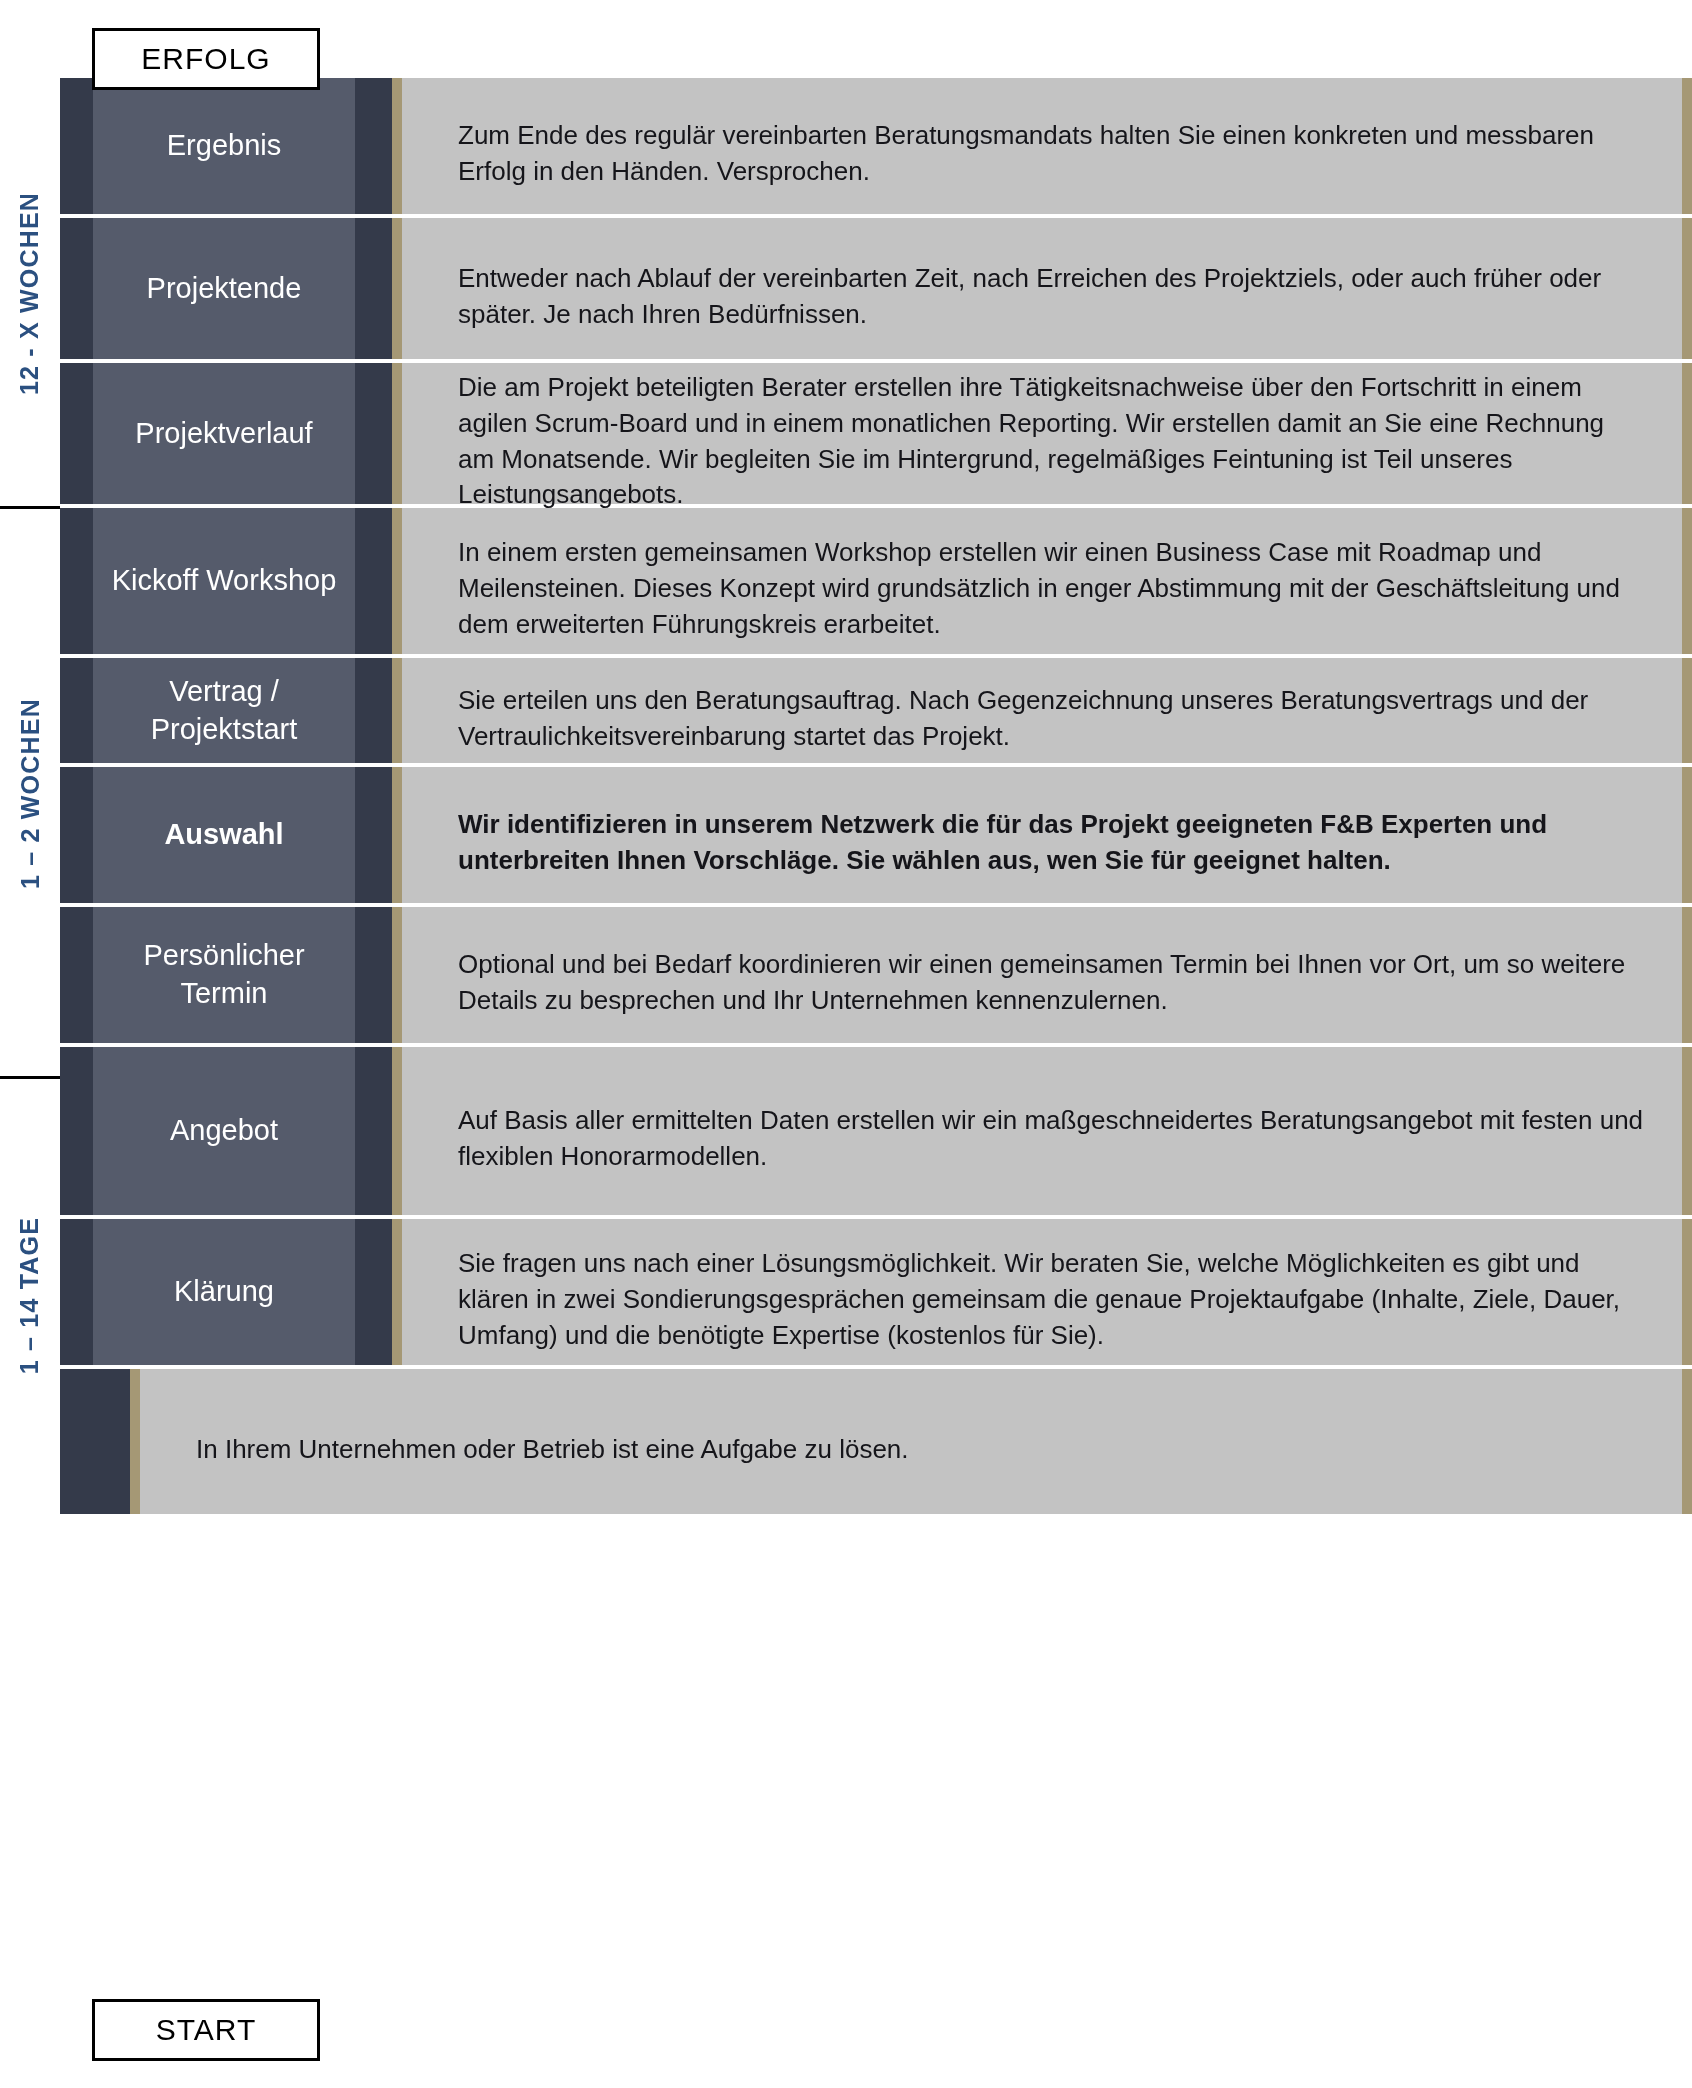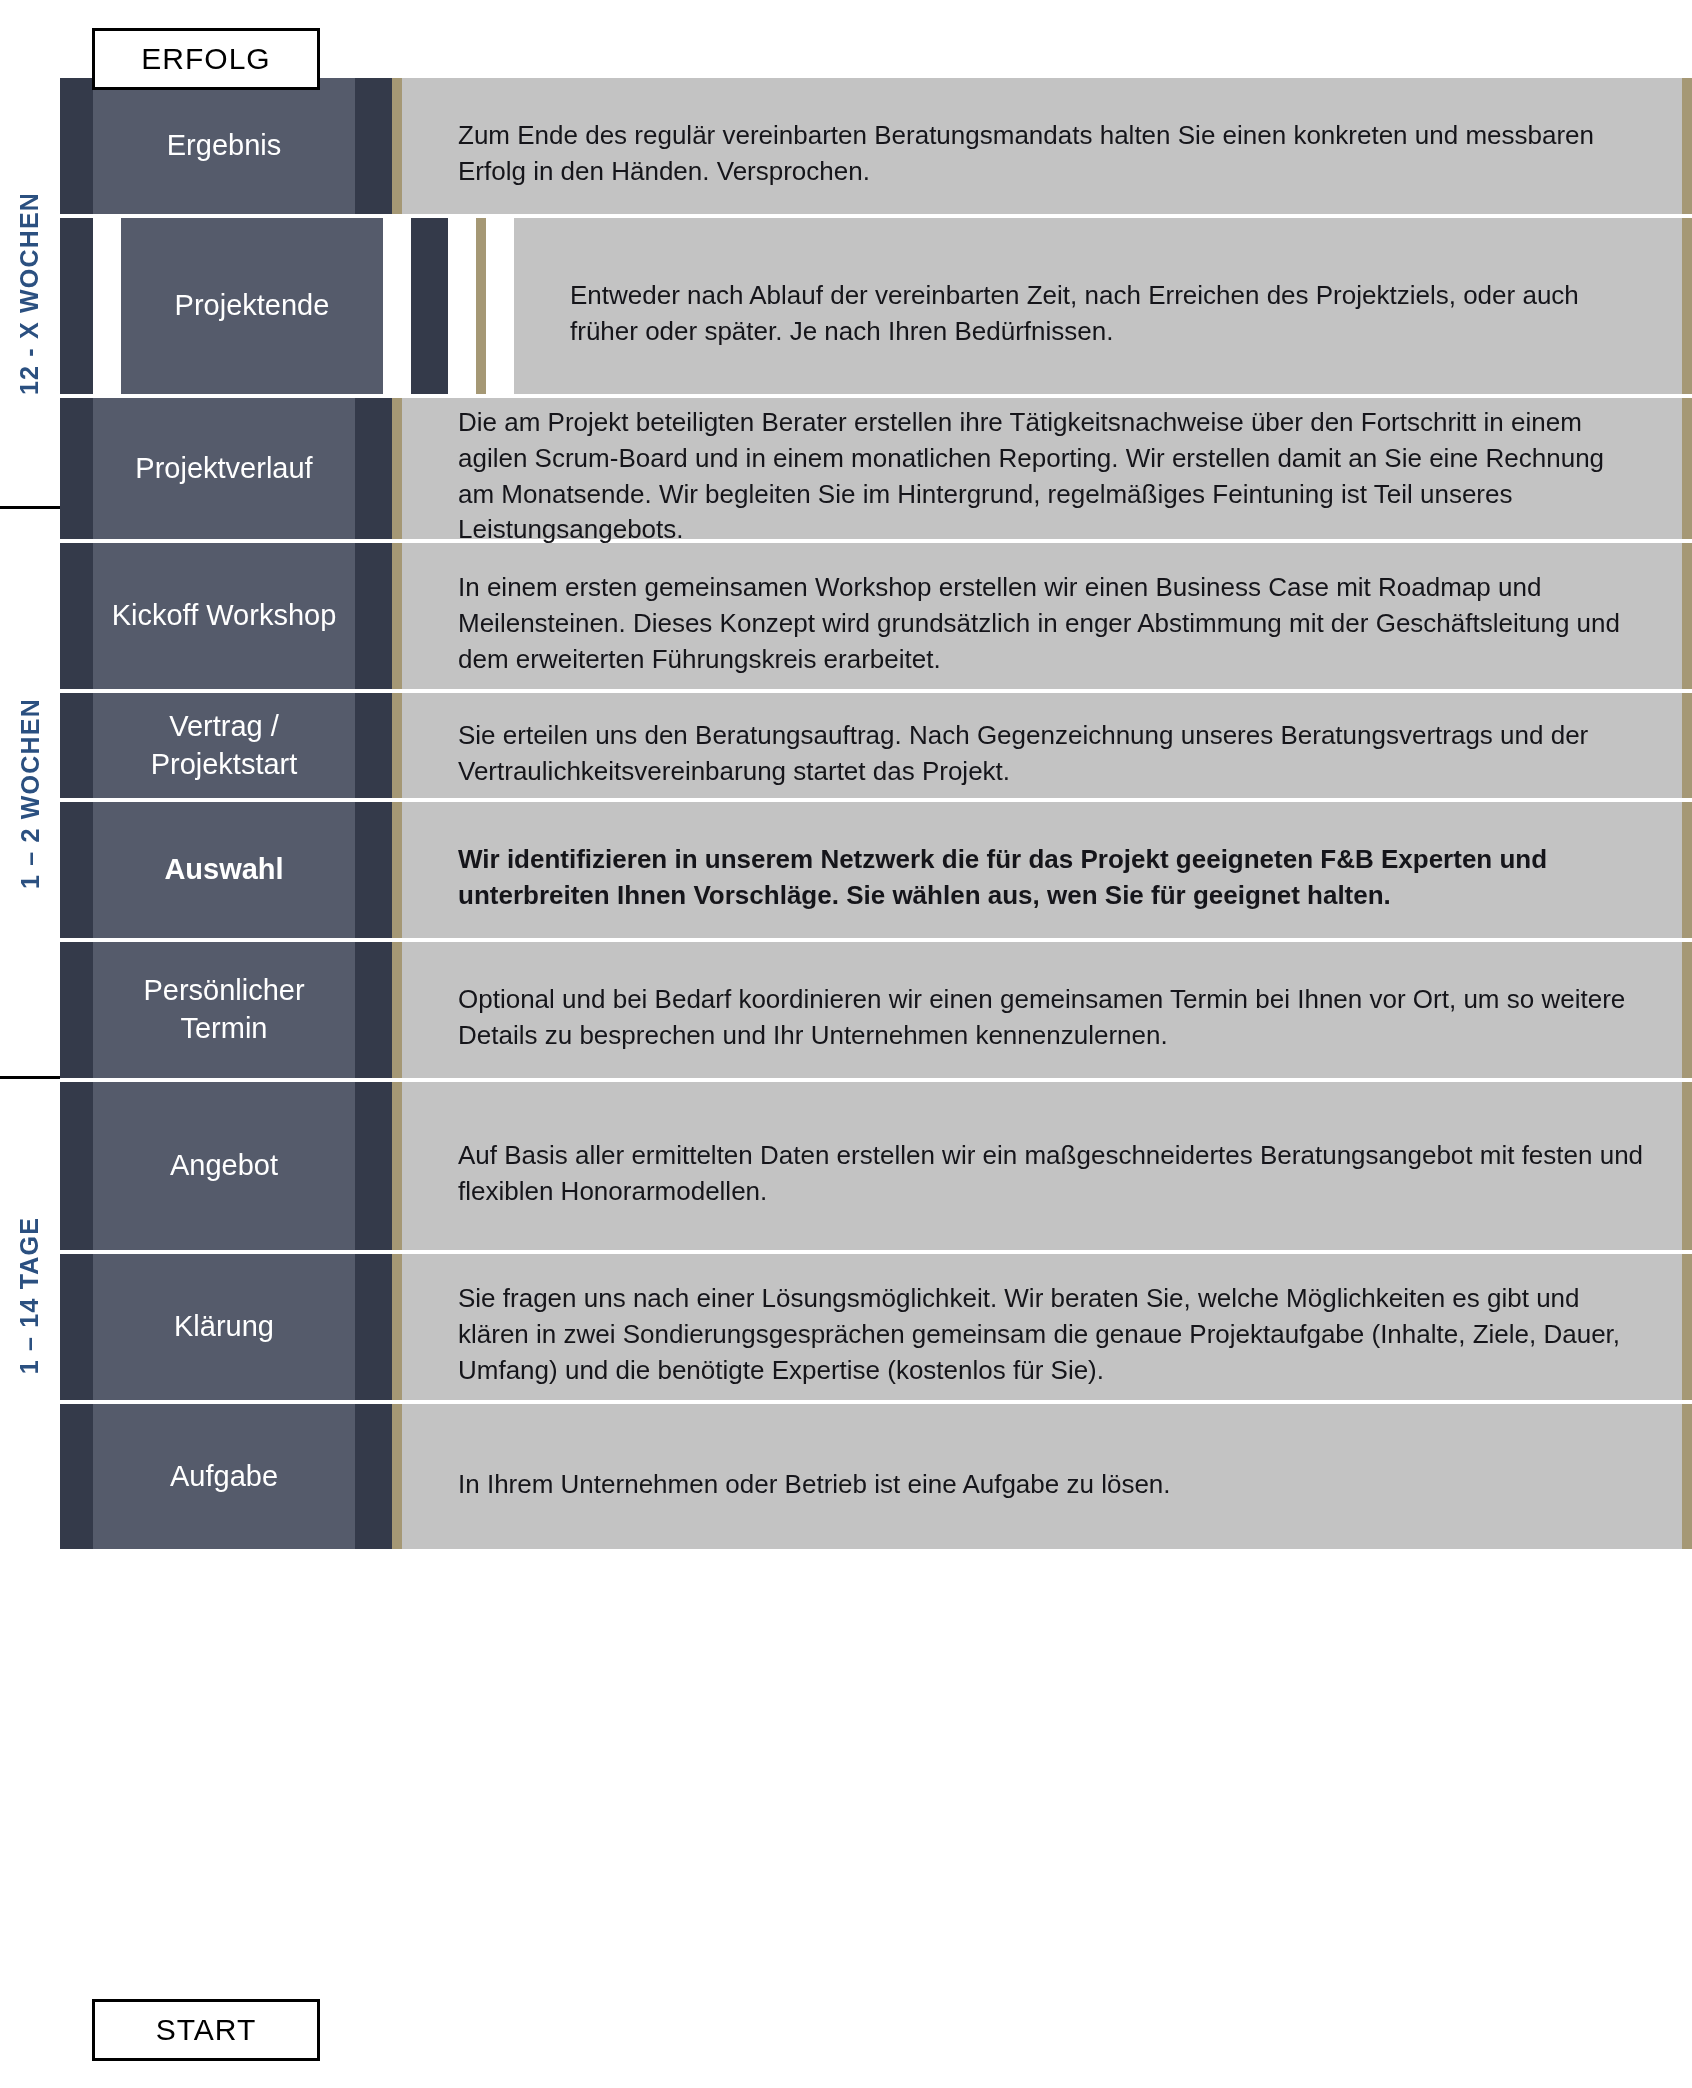--- a/index.html
+++ b/index.html
@@ -165,21 +165,21 @@
   <div class="steps" id="steps">
       <div class="step-row" style="height: 140px;">
         <div class="step-gutter"></div>
         <div class="step-title">Ergebnis</div>
         <div class="step-gutter-right"></div>
         <div class="step-spine"></div>
         <div class="step-desc">
           <span class="desc-text">Zum Ende des regulär vereinbarten Beratungsmandats halten Sie einen konkreten und messbaren Erfolg in den Händen. Versprochen.</span>
         </div>
       </div>
-      <div class="step-row" style="height: 180px; gap: 28px;">
+      <div class="step-row" style="height: 145px;">
         <div class="step-gutter"></div>
         <div class="step-title">Projektende</div>
         <div class="step-gutter-right"></div>
         <div class="step-spine"></div>
         <div class="step-desc">
           <span class="desc-text">Entweder nach Ablauf der vereinbarten Zeit, nach Erreichen des Projektziels, oder auch früher oder später. Je nach Ihren Bedürfnissen.</span>
         </div>
       </div>
       <div class="step-row" style="height: 145px;">
         <div class="step-gutter"></div>
@@ -239,21 +239,20 @@
         <div class="step-gutter"></div>
         <div class="step-title">Klärung</div>
         <div class="step-gutter-right"></div>
         <div class="step-spine"></div>
         <div class="step-desc">
           <span class="desc-text">Sie fragen uns nach einer Lösungsmöglichkeit. Wir beraten Sie, welche Möglichkeiten es gibt und klären in zwei  Sondierungsgesprächen gemeinsam die genaue Projektaufgabe (Inhalte, Ziele, Dauer, Umfang) und die benötigte Expertise (kostenlos für Sie).</span>
         </div>
       </div>
       <div class="step-row" style="height: 145px;">
         <div class="step-gutter"></div>
-        <div class="step-title">Aufgabe</div>
         <div class="step-gutter-right"></div>
         <div class="step-spine"></div>
         <div class="step-desc">
           <span class="desc-text">In Ihrem Unternehmen oder Betrieb ist eine Aufgabe zu lösen.</span>
         </div>
       </div>
     </div>
 
 </div>
 

